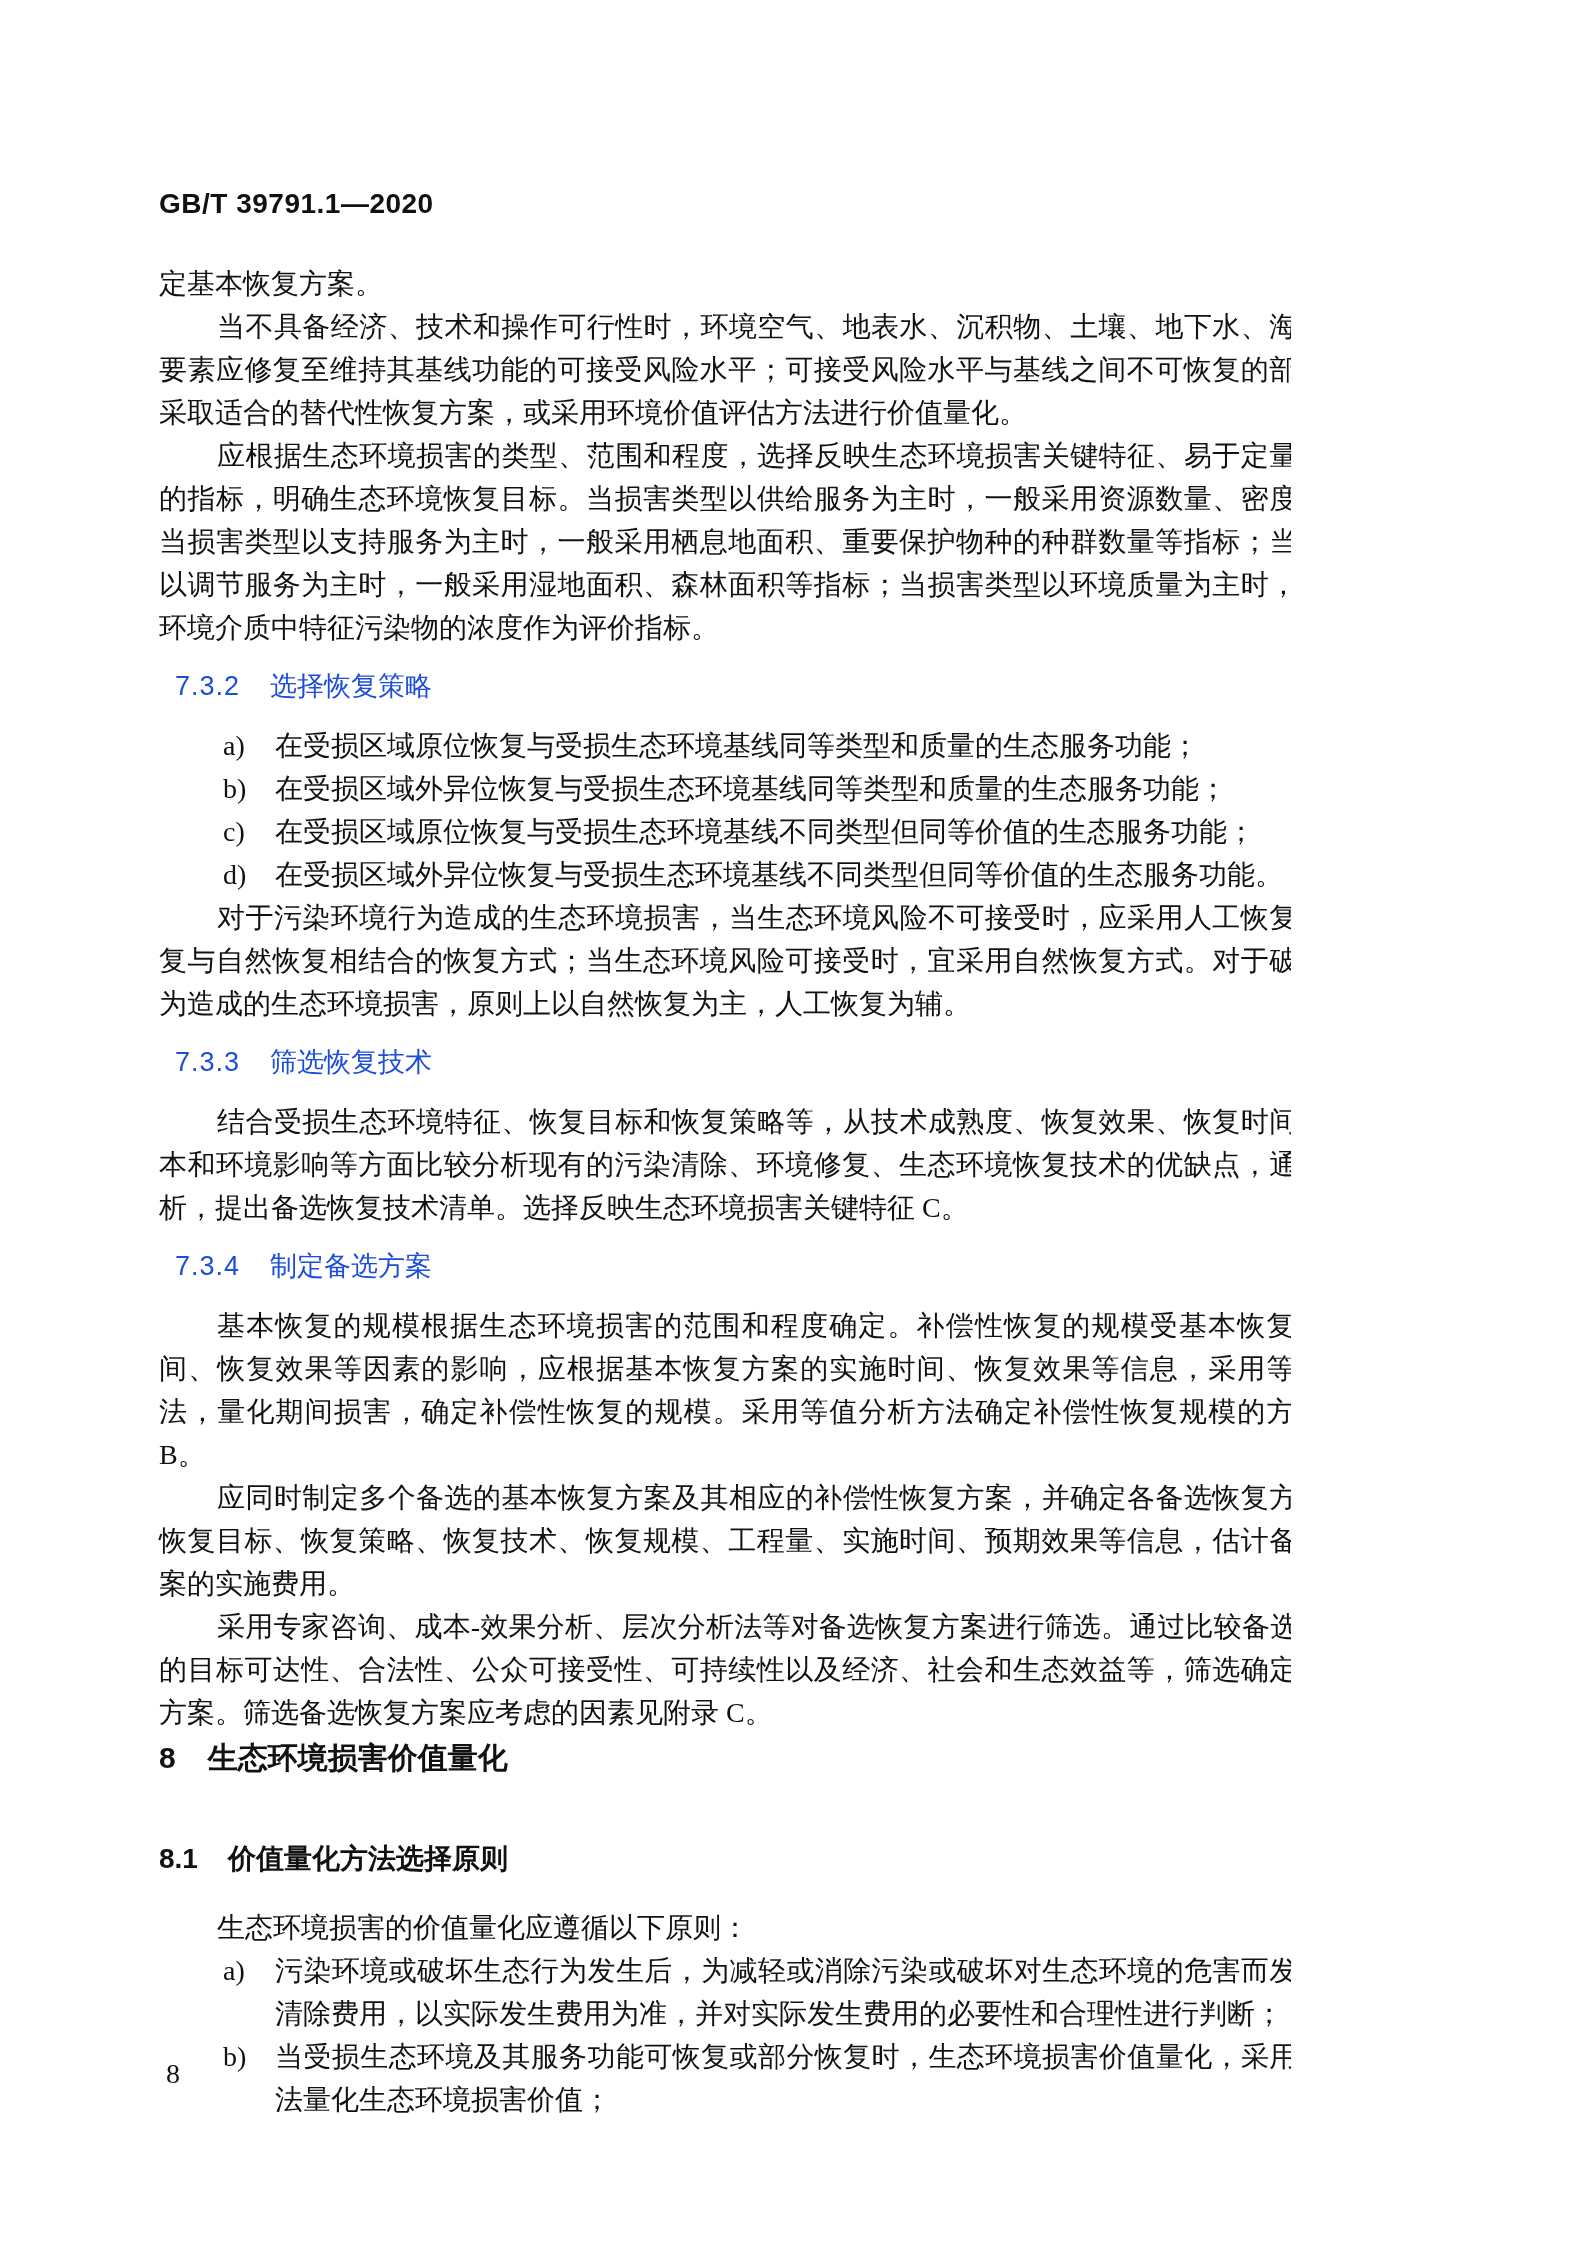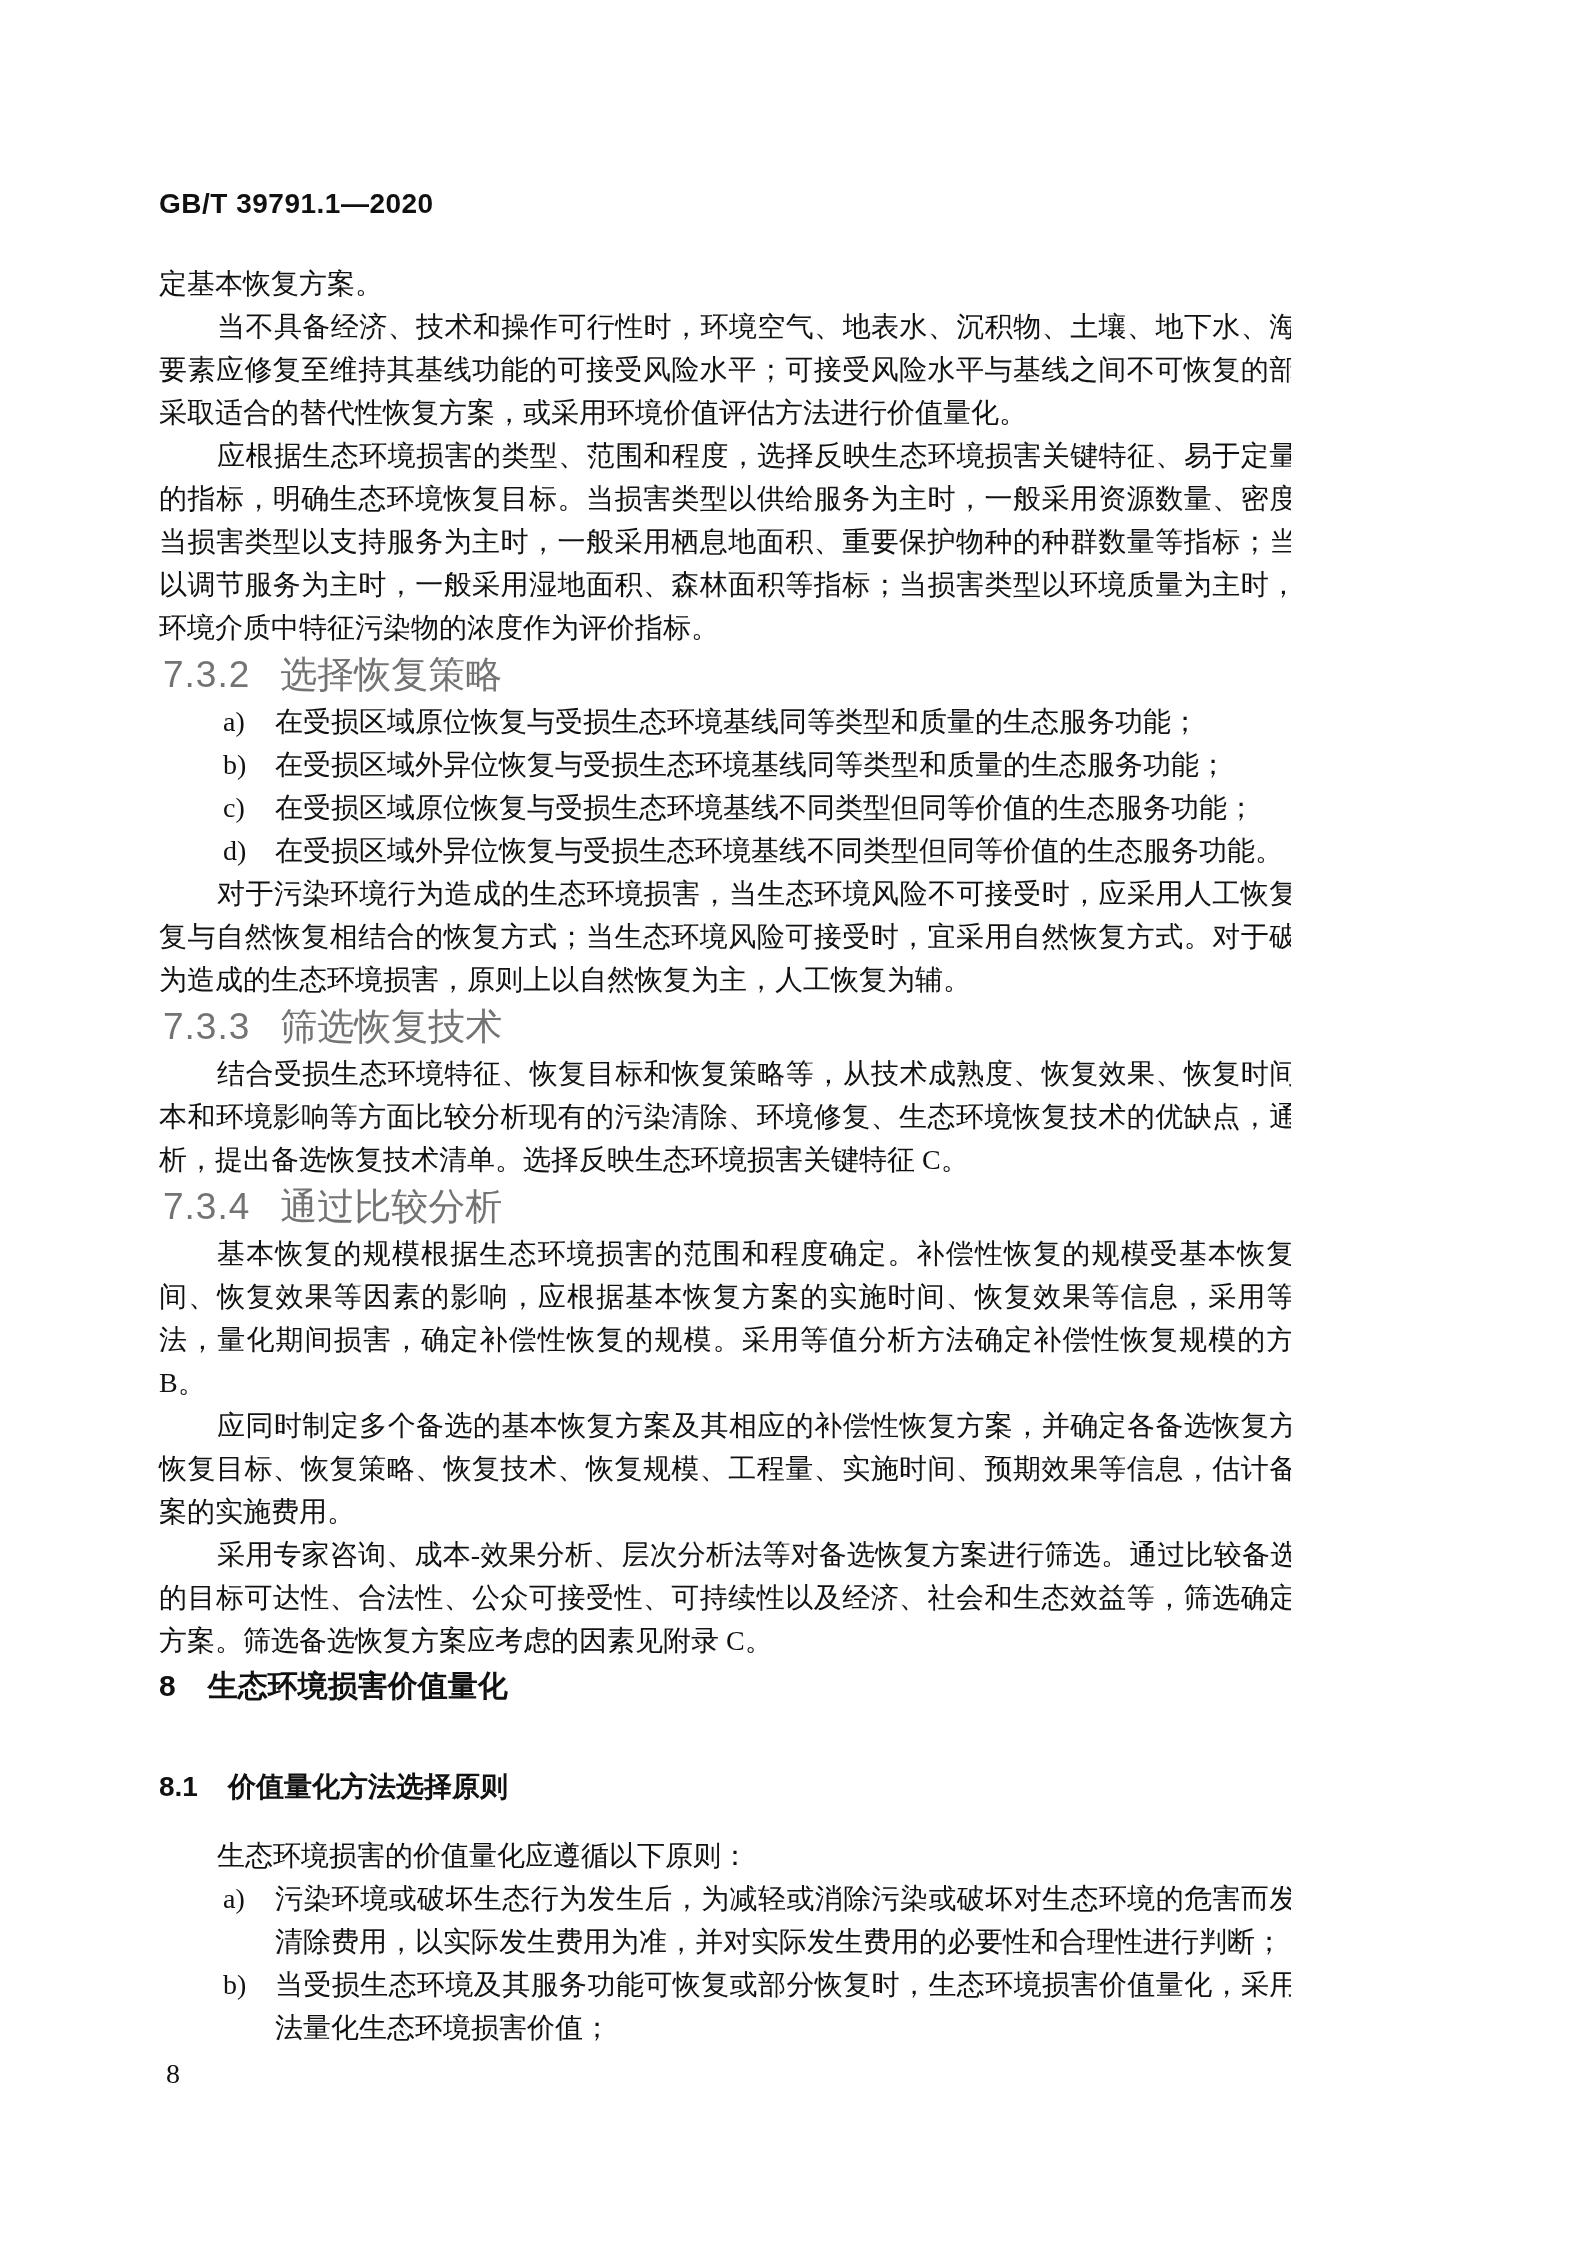--- a/index.html
+++ b/index.html
@@ -39,26 +39,26 @@
     line-height: 43px;
     text-align: justify;
     text-justify: inter-ideograph;
     text-indent: 58px;
     color: #111111;
   }
   .body-p.noindent {
     text-indent: 0;
   }
   .clause-heading {
-    margin: 4px;
+    margin: 16px;
     font-family: "Liberation Sans", "DejaVu Sans", sans-serif;
     font-weight: 500;
-    font-size: 37px;
+    font-size: 27px;
     line-height: 43px;
-    color: #737373;
+    color: #1d4ed8;
   }
   .clause-heading .num {
     display: inline-block;
     margin-right: 30px;
     letter-spacing: 1px;
   }
   .list-item {
     position: relative;
     margin: 0;
     padding-left: 116px;
@@ -143,21 +143,21 @@
 
     <p class="body-p">对于污染环境行为造成的生态环境损害，当生态环境风险不可接受时，应采用人工恢复或人工恢复与自然恢复相结合的恢复方式；当生态环境风险可接受时，宜采用自然恢复方式。对于破坏生态行为造成的生态环境损害，原则上以自然恢复为主，人工恢复为辅。</p>
 
     <div class="clause-heading">
       <span class="num">7.3.3</span><span class="ttl">筛选恢复技术</span>
     </div>
 
     <p class="body-p">结合受损生态环境特征、恢复目标和恢复策略等，从技术成熟度、恢复效果、恢复时间、恢复成本和环境影响等方面比较分析现有的污染清除、环境修复、生态环境恢复技术的优缺点，通过比较分析，提出备选恢复技术清单。选择反映生态环境损害关键特征 C。</p>
 
     <div class="clause-heading">
-      <span class="num">7.3.4</span><span class="ttl">通过比较分析</span>
+      <span class="num">7.3.4</span><span class="ttl">制定备选方案</span>
     </div>
 
     <p class="body-p">基本恢复的规模根据生态环境损害的范围和程度确定。补偿性恢复的规模受基本恢复的实施时间、恢复效果等因素的影响，应根据基本恢复方案的实施时间、恢复效果等信息，采用等值分析方法，量化期间损害，确定补偿性恢复的规模。采用等值分析方法确定补偿性恢复规模的方法见附录 B。</p>
     <p class="body-p">应同时制定多个备选的基本恢复方案及其相应的补偿性恢复方案，并确定各备选恢复方案组合的恢复目标、恢复策略、恢复技术、恢复规模、工程量、实施时间、预期效果等信息，估计备选恢复方案的实施费用。</p>
 
 
     <p class="body-p">采用专家咨询、成本-效果分析、层次分析法等对备选恢复方案进行筛选。通过比较备选恢复方案的目标可达性、合法性、公众可接受性、可持续性以及经济、社会和生态效益等，筛选确定最佳恢复方案。筛选备选恢复方案应考虑的因素见附录 C。</p>
 
     <div class="chapter-heading">
       <span class="num">8</span><span class="ttl">生态环境损害价值量化</span>

